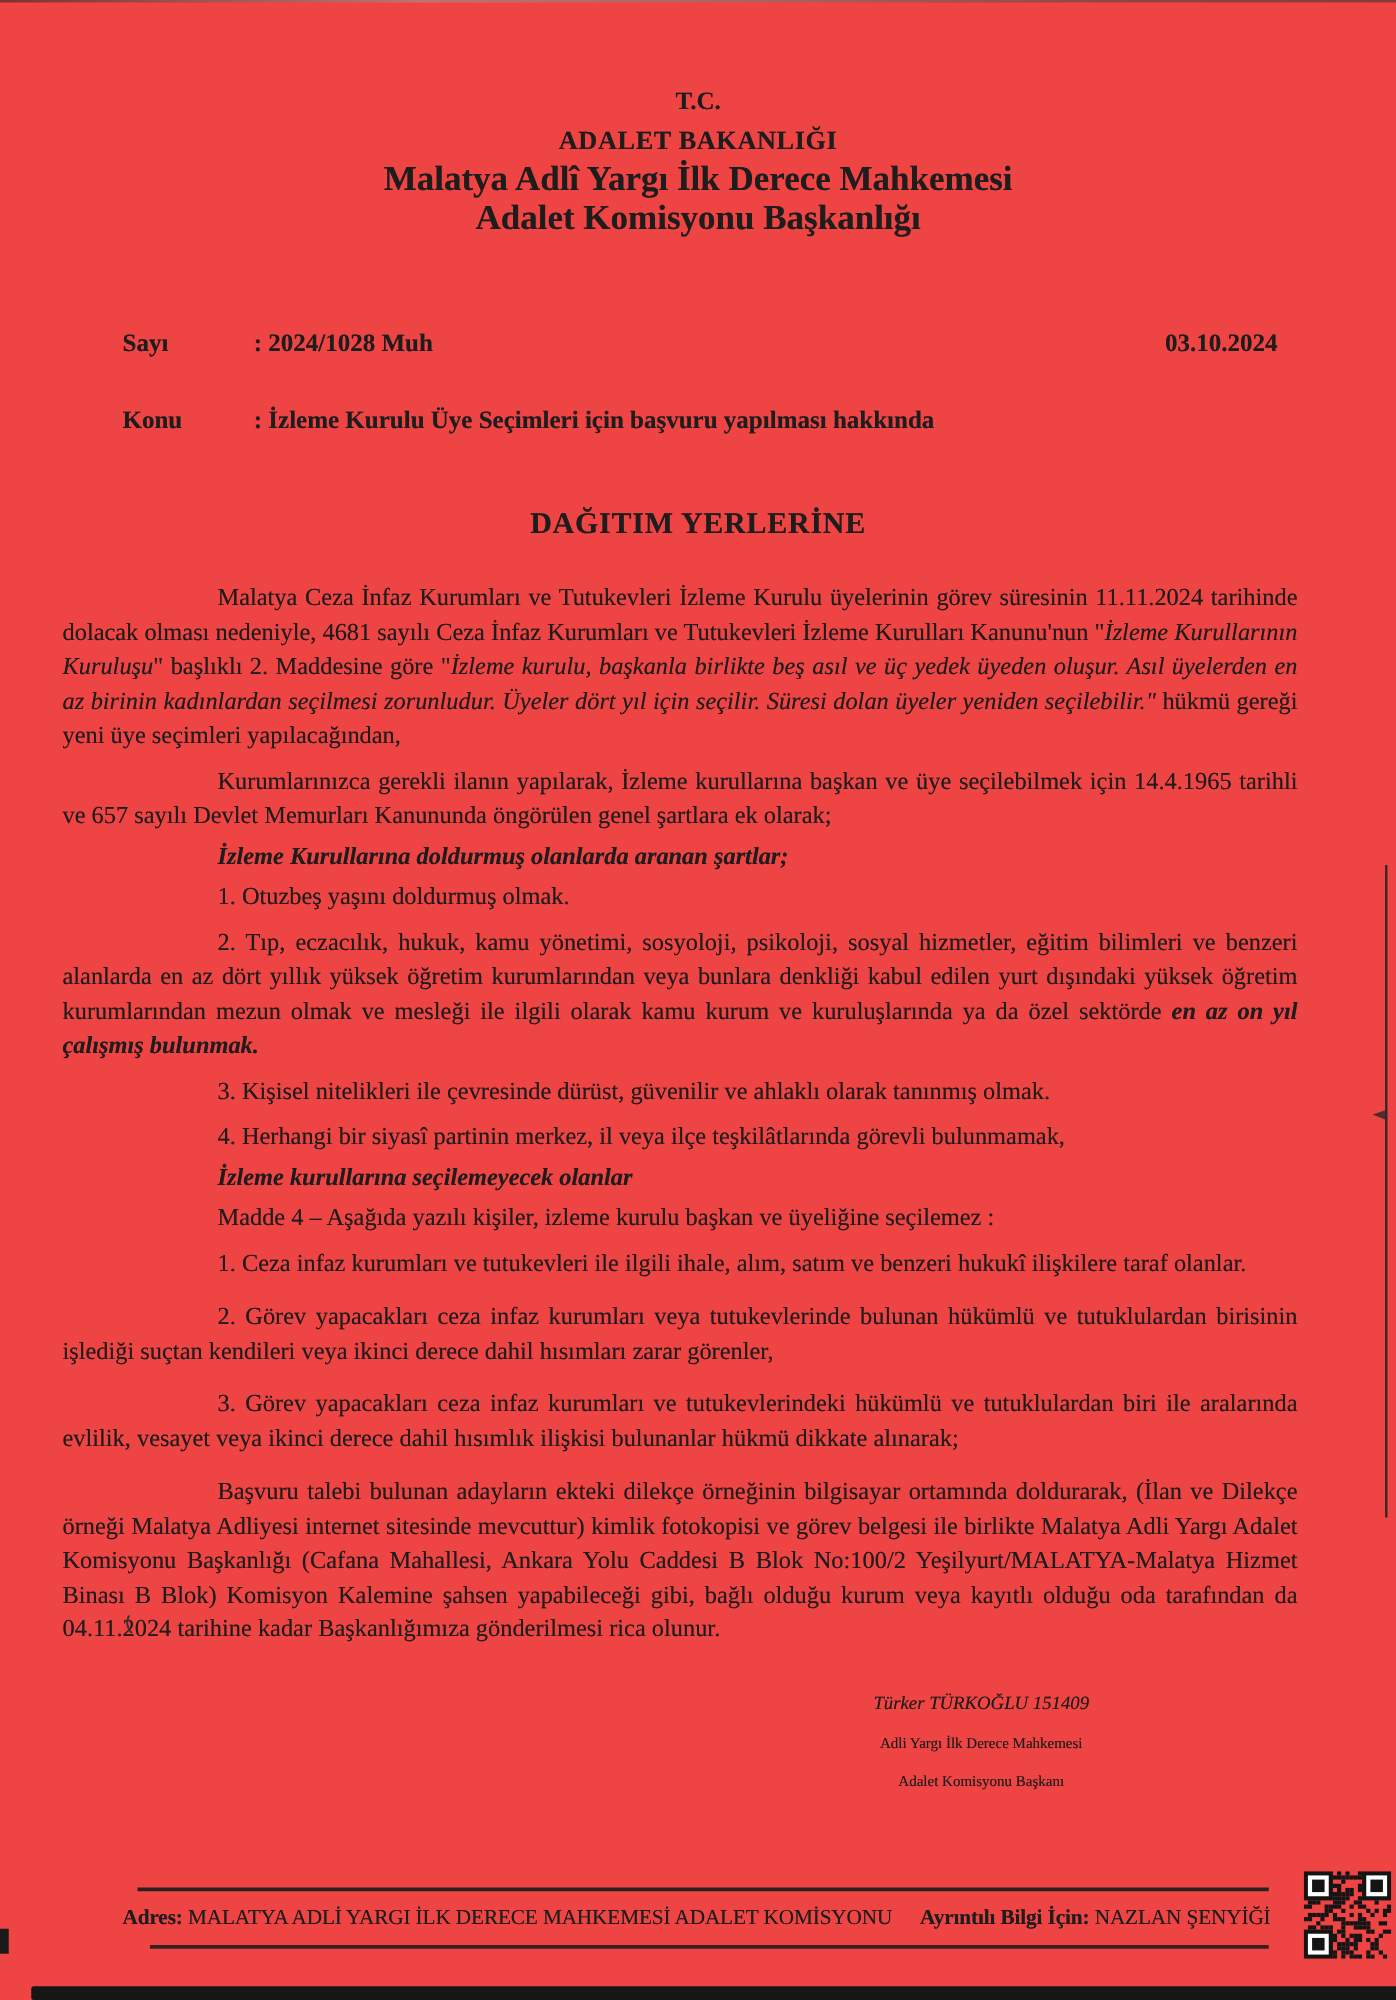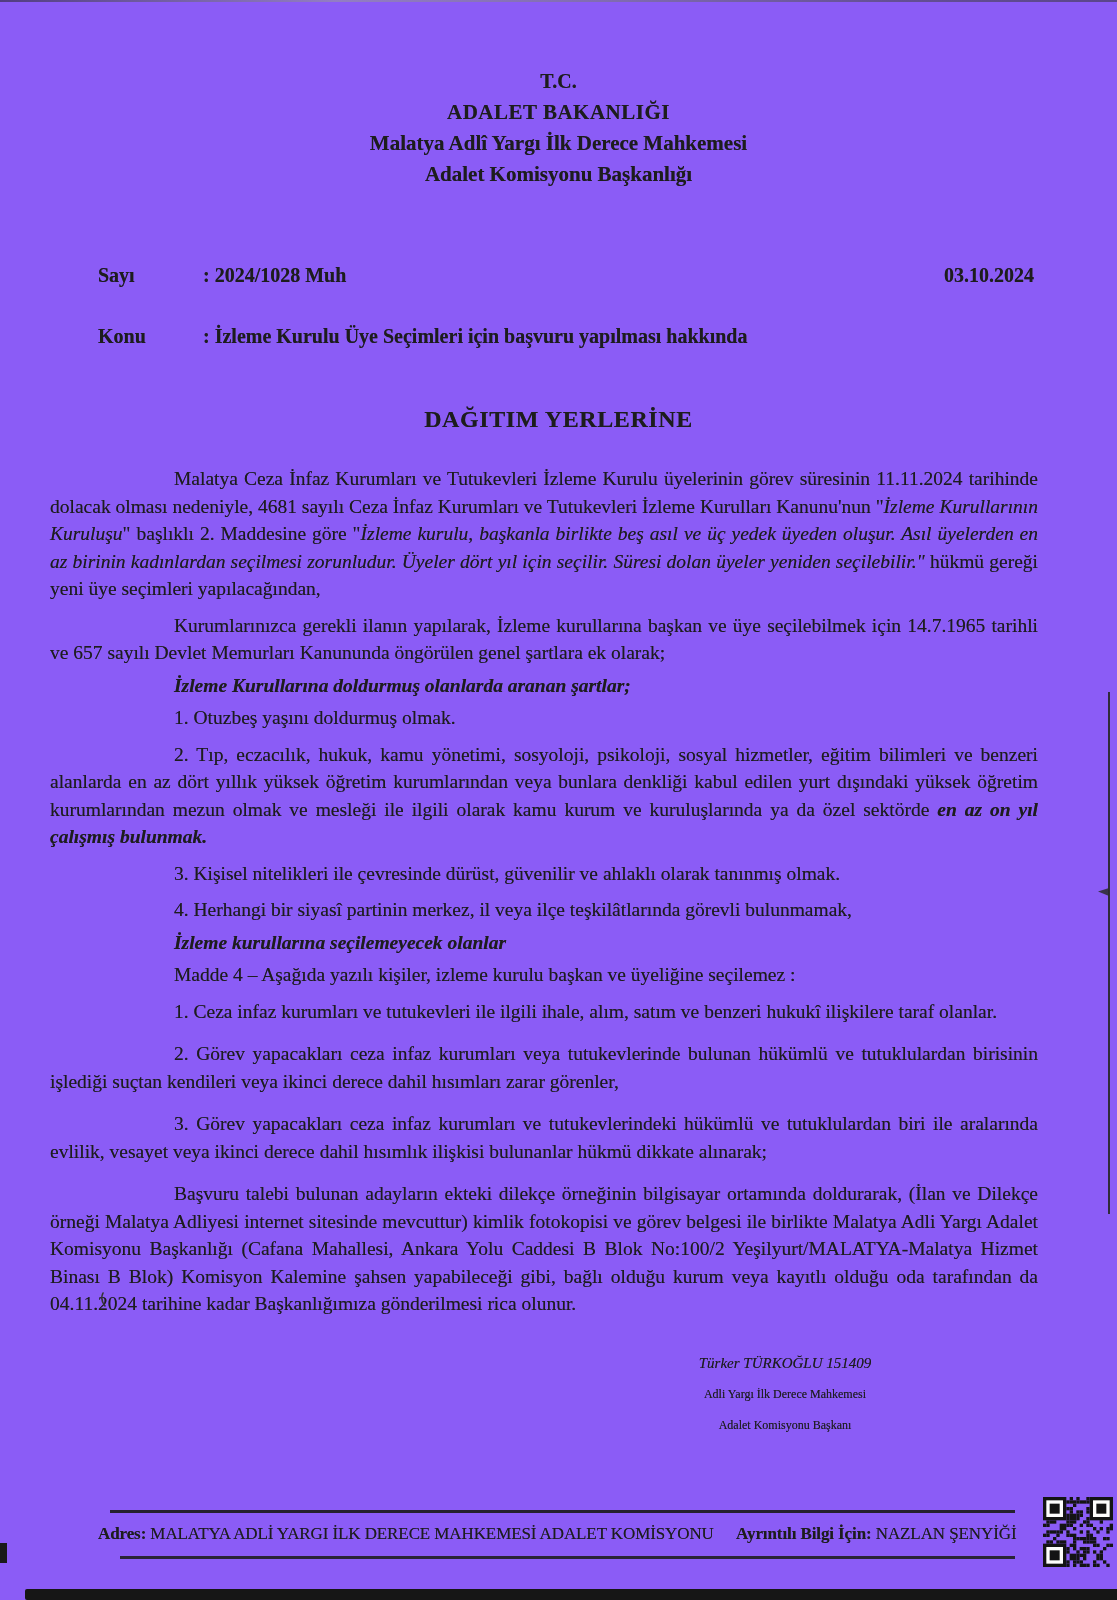--- a/index.html
+++ b/index.html
@@ -1,43 +1,43 @@
 <!DOCTYPE html>
 <html lang="tr"><head>
 <meta charset="utf-8">
 <style>
   html,body{margin:0;padding:0;}
   body{background:#ffffff;}
   .page{
     position:relative;
     width:1117px;height:1600px;
-    background:#8b5cf6;
+    background:#ef4444;
     overflow:hidden;
     font-family:"Liberation Serif","DejaVu Serif",serif;
     color:#1d1d1d;
     text-shadow:0 0 .45px rgba(20,20,20,.55);
   }
   
   .scan-top-edge{position:absolute;left:0;top:0;width:100%;height:2px;background:linear-gradient(90deg,#222 0%,#555 12%,#999 30%,#777 55%,#444 80%,#333 100%);opacity:.55;}
   .scan-bottom-bar{position:absolute;left:25px;right:0;top:1589px;height:11px;background:#161616;border-radius:2px 0 0 2px;}
   .scan-left-mark{position:absolute;left:0;top:1543px;width:7px;height:20px;background:#1a1a1a;}
   .scan-right-line{position:absolute;left:1108px;top:692px;width:2px;height:522px;background:#262626;opacity:.9;}
   .scan-right-tick{position:absolute;left:1098px;top:888px;width:11px;height:8px;background:#2b2b2b;clip-path:polygon(0 45%,100% 0,100% 100%);opacity:.85;}
   .pen-mark{position:absolute;left:99px;top:1292px;width:10px;height:16px;}
   .pen-mark svg{display:block;}
   
   .doc-header{padding-top:66px;text-align:center;font-weight:bold;line-height:31px;}
   .doc-header .l1{font-size:20px;}
   .doc-header .l2{font-size:21px;letter-spacing:.5px;}
-  .doc-header .l3,.doc-header .l4{font-size:21px;}
+  .doc-header .l3,.doc-header .l4{font-size:28px;}
   
   .meta{position:relative;margin:70px 79px 0 98px;font-weight:bold;font-size:20px;line-height:31px;}
   .meta-row{display:flex;margin-top:30px;}
   .meta-label{width:105px;flex:0 0 105px;}
-  .meta-date{position:absolute;right:4px;top:0;}
+  .meta-date{position:absolute;right:16px;top:0;}
   
   .dist-heading{margin-top:54px;text-align:center;font-weight:bold;font-size:24px;letter-spacing:.6px;}
   
   .body-text{margin:32px 79px 0 50px;font-size:19.5px;line-height:27.5px;text-align:justify;}
   .body-text p{margin:0 0 5px 0;text-indent:124px;}
   .body-text p.gap{margin-top:9px;}
   .body-text p.biggap{margin-top:15px;}
   .seg-i{font-style:italic;}
   .seg-bi{font-style:italic;font-weight:bold;}
   
@@ -82,21 +82,21 @@
     <div class="meta-row">
       <span class="meta-label">Konu</span>
       <span>: İzleme Kurulu Üye Seçimleri için başvuru yapılması hakkında</span>
     </div>
   </div>
 
   <div class="dist-heading">DAĞITIM YERLERİNE</div>
 
   <div class="body-text" id="body-text">
       <p><span>Malatya Ceza İnfaz Kurumları ve Tutukevleri İzleme Kurulu üyelerinin görev süresinin 11.11.2024 tarihinde dolacak olması nedeniyle, 4681 sayılı Ceza İnfaz Kurumları ve Tutukevleri İzleme Kurulları Kanunu'nun "</span><span class="seg-i">İzleme Kurullarının Kuruluşu</span><span>" başlıklı 2. Maddesine göre "</span><span class="seg-i">İzleme kurulu, başkanla birlikte beş asıl ve üç yedek üyeden oluşur. Asıl üyelerden en az birinin kadınlardan seçilmesi zorunludur. Üyeler dört yıl için seçilir. Süresi dolan üyeler yeniden seçilebilir."</span><span> hükmü gereği yeni üye seçimleri yapılacağından,</span></p>
-      <p class="gap"><span>Kurumlarınızca gerekli ilanın yapılarak, İzleme kurullarına başkan ve üye seçilebilmek için 14.7.1965 tarihli ve 657 sayılı Devlet Memurları Kanununda öngörülen genel şartlara ek olarak;</span></p>
+      <p class="gap"><span>Kurumlarınızca gerekli ilanın yapılarak, İzleme kurullarına başkan ve üye seçilebilmek için 14.4.1965 tarihli ve 657 sayılı Devlet Memurları Kanununda öngörülen genel şartlara ek olarak;</span></p>
       <p><span class="seg-bi">İzleme Kurullarına doldurmuş olanlarda aranan şartlar;</span></p>
       <p><span>1. Otuzbeş yaşını doldurmuş olmak.</span></p>
       <p class="gap"><span>2. Tıp, eczacılık, hukuk, kamu yönetimi, sosyoloji, psikoloji, sosyal hizmetler, eğitim bilimleri ve benzeri alanlarda en az dört yıllık yüksek öğretim kurumlarından veya bunlara denkliği kabul edilen yurt dışındaki yüksek öğretim kurumlarından mezun olmak ve mesleği ile ilgili olarak kamu kurum ve kuruluşlarında ya da özel sektörde </span><span class="seg-bi">en az on yıl çalışmış bulunmak.</span></p>
       <p class="gap"><span>3. Kişisel nitelikleri ile çevresinde dürüst, güvenilir ve ahlaklı olarak tanınmış olmak.</span></p>
       <p class="gap"><span>4. Herhangi bir siyasî partinin merkez, il veya ilçe teşkilâtlarında görevli bulunmamak,</span></p>
       <p><span class="seg-bi">İzleme kurullarına seçilemeyecek olanlar</span></p>
       <p><span>Madde 4 – Aşağıda yazılı kişiler, izleme kurulu başkan ve üyeliğine seçilemez :</span></p>
       <p class="gap"><span>1. Ceza infaz kurumları ve tutukevleri ile ilgili ihale, alım, satım ve benzeri hukukî ilişkilere taraf olanlar.</span></p>
       <p class="biggap"><span>2. Görev yapacakları ceza infaz kurumları veya tutukevlerinde bulunan hükümlü ve tutuklulardan birisinin işlediği suçtan kendileri veya ikinci derece dahil hısımları zarar görenler,</span></p>
       <p class="biggap"><span>3. Görev yapacakları ceza infaz kurumları ve tutukevlerindeki hükümlü ve tutuklulardan biri ile aralarında evlilik, vesayet veya ikinci derece dahil hısımlık ilişkisi bulunanlar hükmü dikkate alınarak;</span></p>

